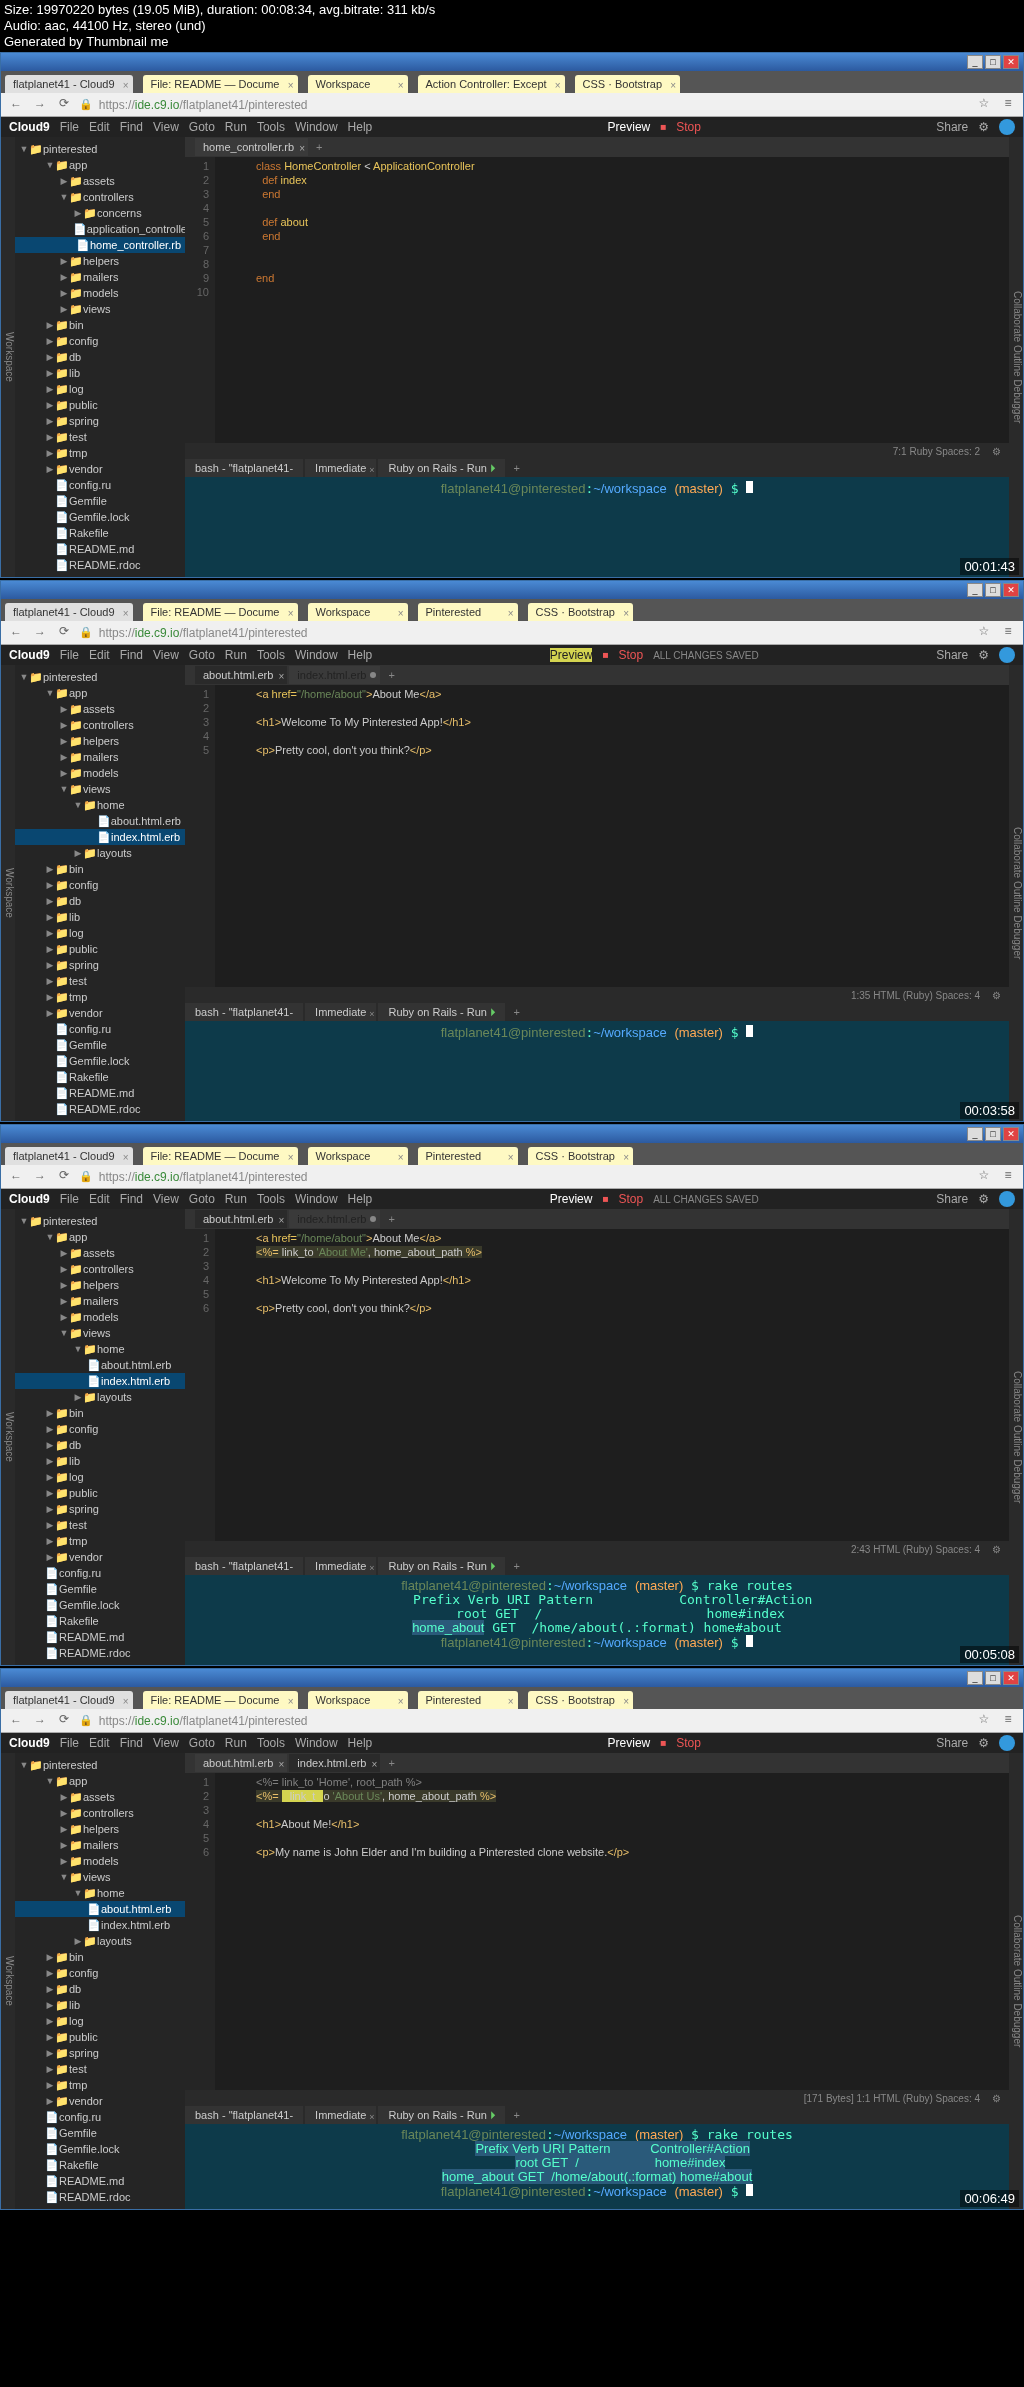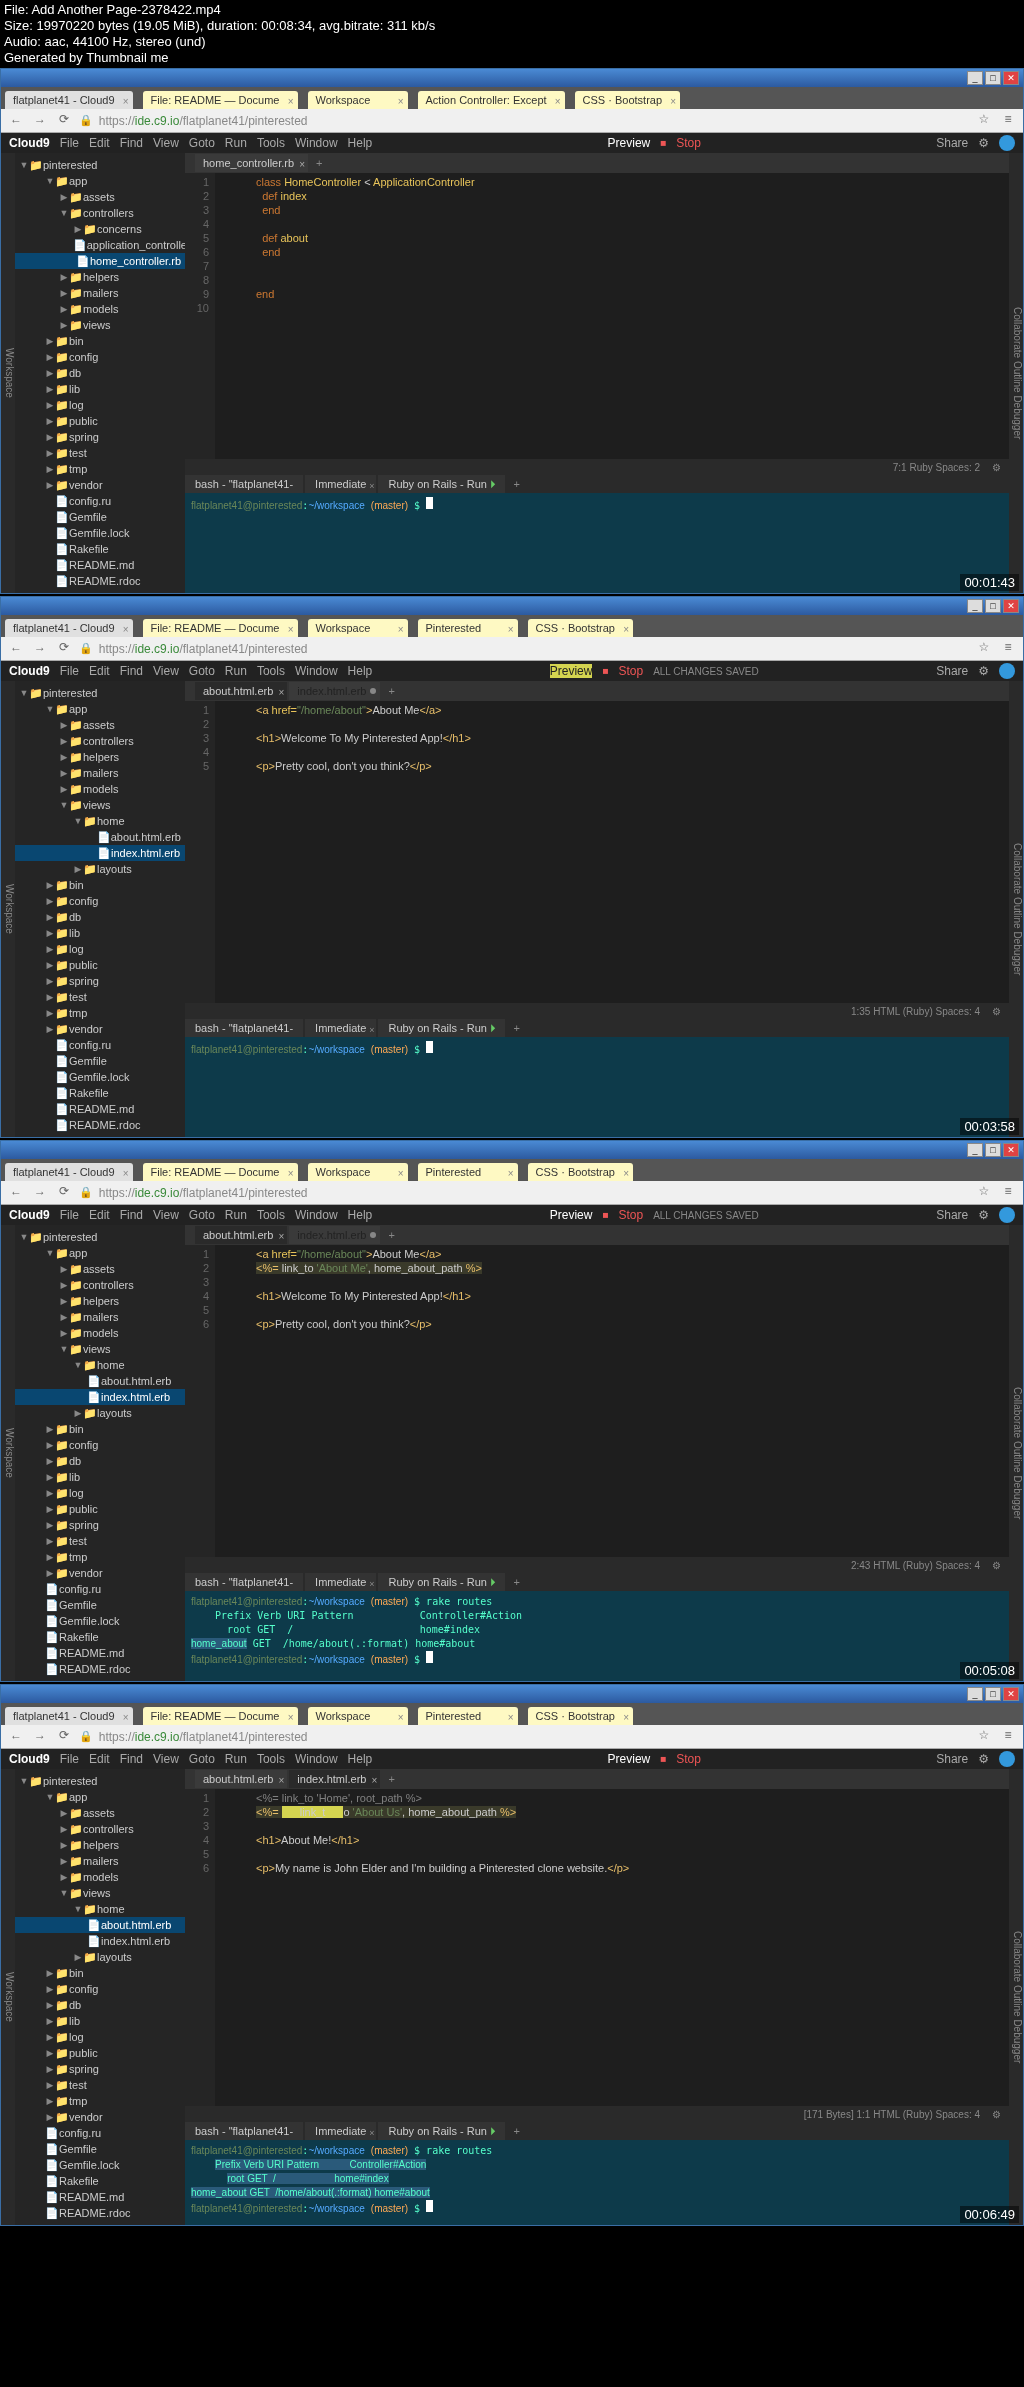--- a/index.html
+++ b/index.html
@@ -43,37 +43,36 @@
 .edhl { background:#d4d450; color:#222 !important; }
 .code { flex:1; background:#1e1e1e; display:flex; font-family:Consolas,monospace; font-size:11px; }
 .gutter { width:30px; background:#252525; color:#666; text-align:right; padding:2px 6px 2px 0; line-height:14px; }
 .lines { flex:1; padding:2px 4px; line-height:14px; color:#ccc; white-space:pre;margin-left:37px; }
 .kw { color:#cc7832; }
 .cls { color:#e8c45a; }
 .str { color:#6a8759; }
 .tag { color:#e8bf6a; }
 .cm { color:#808080; }
 .highlight-line { background:#3a3a2a; }
-.cursor-hl { background:#d4d450; padding:0 18px; }
+.cursor-hl { background:#d4d450; padding:0 8px; }
 .statusbar { height:16px; background:#2a2a2a; color:#888; font-size:10px; display:flex; justify-content:flex-end; align-items:center; padding:0 8px; gap:12px; }
 .termtabs { height:18px; background:#2a2a2a; display:flex; align-items:center; font-size:11px; color:#ccc; }
 .ttab { padding:0 10px; line-height:18px; background:#333; margin-right:2px; position:relative; }
 .ttab .x3 { position:absolute; right:2px; top:2px; font-size:9px; color:#888; }
-.terminal { background:#0d3a4a; color:#5fc; font-family:Consolas,monospace; font-size:10px; padding:4px 6px; line-height:14px; white-space:pre; }
+.terminal { background:#0d3a4a; color:#5fc; font-family:Consolas,monospace; font-size:13px; padding:4px 0; line-height:14px; white-space:pre;text-align:center; }
 .terminal .path { color:#5af; }
 .terminal .branch { color:#fa5; }
 .terminal .cursor { background:#fff; width:7px; height:12px; display:inline-block; }
 .terminal .sel { background:#2a5a7a; }
 .timestamp { position:absolute; right:4px; bottom:2px; color:#fff; font-size:13px; background:rgba(0,0,0,.5); padding:1px 4px; }
 </style>
 </head>
 <body>
 
 <div class="fileinfo">
-<div>File: Add Another Page-2378422.mp4</div>
 <div>Size: 19970220 bytes (19.05 MiB), duration: 00:08:34, avg.bitrate: 311 kb/s</div>
 <div>Audio: aac, 44100 Hz, stereo (und)</div>
 <div>Generated by Thumbnail me</div>
 </div>
 
 <div class="frame">
 <div class="titlebar">
   <div class="winbtn">_</div>
   <div class="winbtn">□</div>
   <div class="winbtn close">✕</div>

